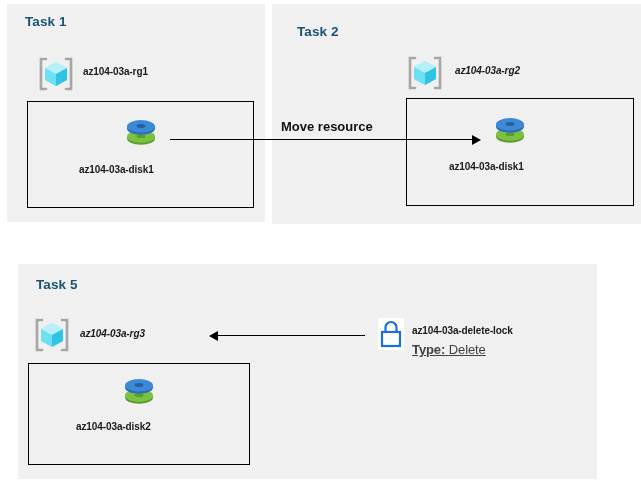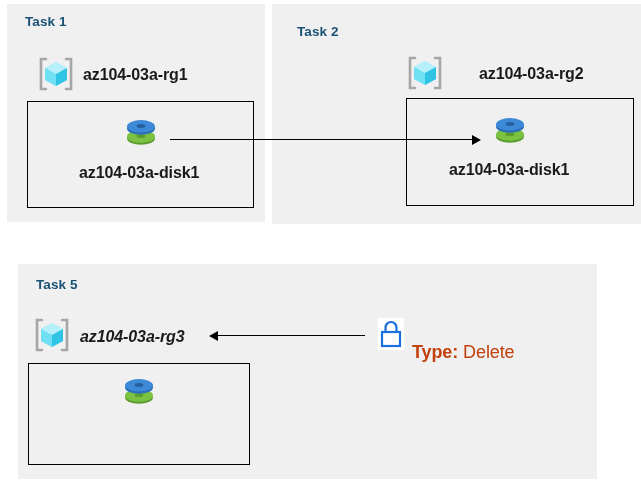--- a/index.html
+++ b/index.html
@@ -36,32 +36,33 @@
   
   .disk-icon { position: absolute; width: 38px; height: 38px; }
   .disk-icon svg { display:block; width:100%; height:100%; }
 
   
   .lock-icon { position: absolute; width: 26px; height: 32px; background:#ffffff; }
   .lock-icon svg { display:block; width:100%; height:100%; }
 
   .label {
     position: absolute;
-    font-size: 16px;
+    font-size: 10px;
     font-weight: bold;
     color: #1a1a1a;
     white-space: nowrap;
     letter-spacing: -0.1px;
   }
   .label-sub {
     position: absolute;
-    font-size: 18px;
-    color: #c2410c;
+    font-size: 13px;
+    color: #404040;
     white-space: nowrap;
     letter-spacing: -0.1px;
+    text-decoration: underline;
   }
   .label-sub b { font-weight: bold; }
 
   .arrow-line {
     position: absolute;
     height: 0;
     border-top: 1.3px solid #000000;
   }
   .arrowhead { position: absolute; width: 0; height: 0; }
   .arrowhead.right {
@@ -124,38 +125,39 @@
   <div class="rg-icon" style="left:406px; top:56px;">
     <svg viewBox="0 0 38 34">
       <path d="M9 2 L4 2 L4 32 L9 32" fill="none" stroke="#a6a6a6" stroke-width="2.6" stroke-linecap="round"></path>
       <path d="M29 2 L34 2 L34 32 L29 32" fill="none" stroke="#a6a6a6" stroke-width="2.6" stroke-linecap="round"></path>
       <polygon points="19,5 30,11 30,23 19,29 8,23 8,11" fill="#9ce9f7"></polygon>
       <polygon points="19,5 30,11 19,17 8,11" fill="#b6f0fb"></polygon>
       <polygon points="19,17 30,11 30,23 19,29" fill="#2fc4e4"></polygon>
       <polygon points="19,17 8,11 8,23 19,29" fill="#6fdff3"></polygon>
     </svg>
   </div>
-  <div class="label" style="left:479px; top:65px;">az104-03a-rg2</div>
+  <div class="label" style="left:455px; top:65px;font-style:italic;">az104-03a-rg2</div>
 
   <div class="innerbox" style="left:406px; top:98px; width:228px; height:108px;"></div>
 
   <div class="disk-icon" style="left:491px; top:111px;">
     <svg viewBox="0 0 38 38">
       <ellipse cx="19" cy="25.5" rx="14" ry="6.2" fill="#5c9c2e"></ellipse>
       <ellipse cx="19" cy="23.5" rx="14" ry="6.2" fill="#7cc242"></ellipse>
       <ellipse cx="19" cy="23.2" rx="4.4" ry="1.9" fill="#5c9c2e"></ellipse>
       <ellipse cx="19" cy="15.5" rx="14" ry="6.2" fill="#2a6fb8"></ellipse>
       <ellipse cx="19" cy="13.3" rx="14" ry="6.2" fill="#3c89d8"></ellipse>
       <ellipse cx="19" cy="13.0" rx="4.4" ry="1.9" fill="#255f9e"></ellipse>
     </svg>
   </div>
   <div class="label" style="left:449px; top:161px;">az104-03a-disk1</div>
 
   <div class="arrow-line" style="left:170px; top:139px; width:303px;"></div>
   <div class="arrowhead right" style="left:472px; top:134.5px;"></div>
+  <div class="arrow-label" style="left:281px; top:119px;">Move resource</div>
 
   <div class="panel" style="left:18px; top:264px; width:579px; height:215px;"></div>
 
   <div class="panel-title" style="left:36px; top:277px;">Task 5</div>
 
   <div class="rg-icon" style="left:33px; top:318px;">
     <svg viewBox="0 0 38 34">
       <path d="M9 2 L4 2 L4 32 L9 32" fill="none" stroke="#a6a6a6" stroke-width="2.6" stroke-linecap="round"></path>
       <path d="M29 2 L34 2 L34 32 L29 32" fill="none" stroke="#a6a6a6" stroke-width="2.6" stroke-linecap="round"></path>
       <polygon points="19,5 30,11 30,23 19,29 8,23 8,11" fill="#9ce9f7"></polygon>
@@ -169,31 +171,33 @@
   <div class="arrow-line" style="left:218px; top:335px; width:147px;"></div>
   <div class="arrowhead left" style="left:209px; top:330.5px;"></div>
 
   <div class="lock-icon" style="left:378px; top:318px;">
     <svg viewBox="0 0 26 32">
       <path d="M7.5 14 L7.5 9.5 A5.5 5.5 0 0 1 18.5 9.5 L18.5 14" fill="none" stroke="#1a6fe0" stroke-width="2.2"></path>
       <rect x="4" y="14" width="18" height="14" fill="none" stroke="#1a6fe0" stroke-width="2.2"></rect>
     </svg>
   </div>
 
+  <div class="label" style="left:412px; top:325px;">az104-03a-delete-lock</div>
   <div class="label-sub" style="left:412px; top:342px;">
     <b>Type:</b> 
     <span>Delete</span>
   </div>
 
   <div class="innerbox" style="left:28px; top:363px; width:222px; height:102px;"></div>
 
   <div class="disk-icon" style="left:120px; top:372px;">
     <svg viewBox="0 0 38 38">
       <ellipse cx="19" cy="25.5" rx="14" ry="6.2" fill="#5c9c2e"></ellipse>
       <ellipse cx="19" cy="23.5" rx="14" ry="6.2" fill="#7cc242"></ellipse>
       <ellipse cx="19" cy="23.2" rx="4.4" ry="1.9" fill="#5c9c2e"></ellipse>
       <ellipse cx="19" cy="15.5" rx="14" ry="6.2" fill="#2a6fb8"></ellipse>
       <ellipse cx="19" cy="13.3" rx="14" ry="6.2" fill="#3c89d8"></ellipse>
       <ellipse cx="19" cy="13.0" rx="4.4" ry="1.9" fill="#255f9e"></ellipse>
     </svg>
   </div>
+  <div class="label" style="left:76px; top:421px;">az104-03a-disk2</div>
 
 </div>
 
 </body></html>

